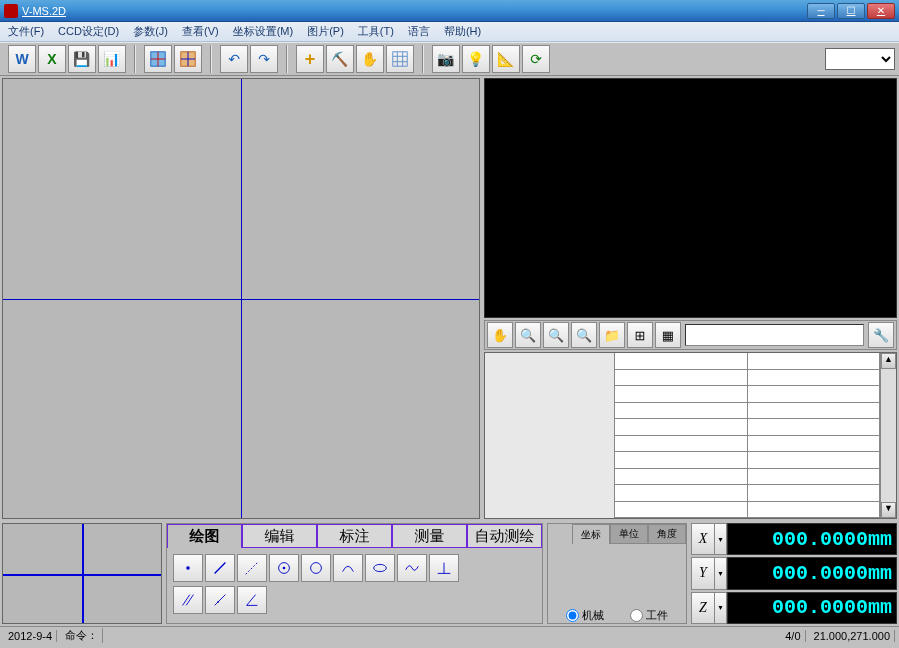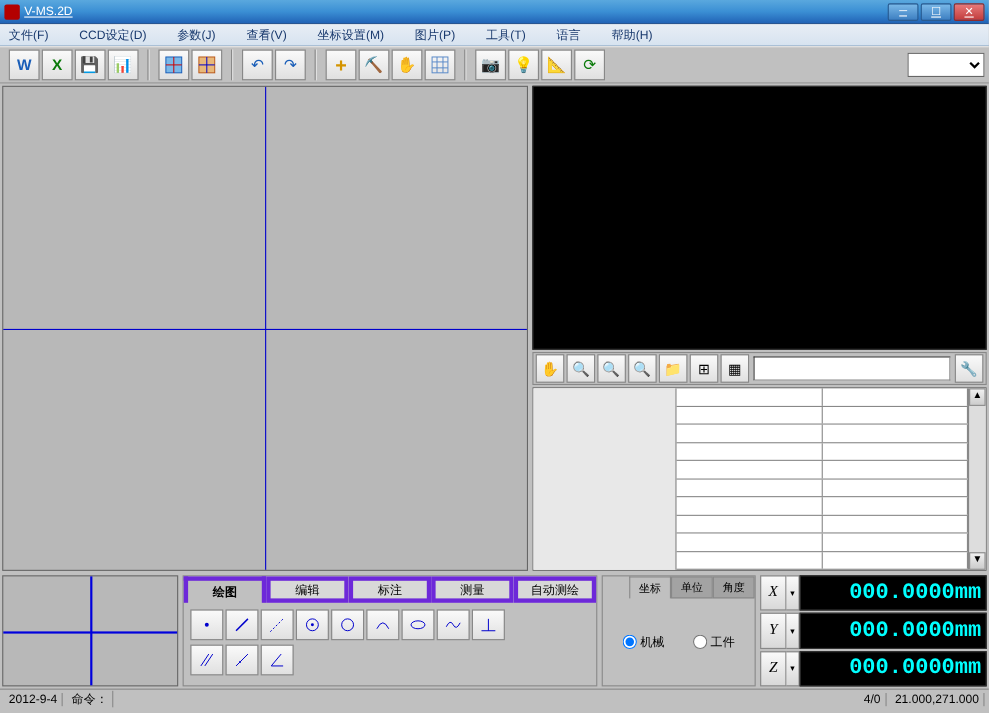--- a/index.html
+++ b/index.html
@@ -5,21 +5,21 @@
 * { box-sizing: border-box; margin: 0; padding: 0; font-family: "Microsoft YaHei", Arial, sans-serif; }
 body { width: 899px; height: 648px; background: #c0c0c0; overflow: hidden; font-size: 11px; }
 
 .titlebar { height: 22px; background: linear-gradient(to bottom, #5aa8de 0%, #3b8fd4 50%, #2163b6 100%); display: flex; align-items: center; padding: 0 4px; color: #fff; border-bottom: 1px solid #1a4b8c; text-decoration: underline; }
 .titlebar .icon { width: 14px; height: 14px; background: #b30000; border-radius: 2px; margin-right: 4px; }
 .titlebar .title { flex: 1; font-size: 11px; }
 .title-btns { display: flex; gap: 2px; }
 .title-btn { width: 28px; height: 16px; background: linear-gradient(to bottom, #7ab8e8, #3d7fc1); border: 1px solid #2a5a8e; border-radius: 2px; display: flex; align-items: center; justify-content: center; cursor: pointer; color: #fff; font-size: 10px; }
 .title-btn.close { background: linear-gradient(to bottom, #e87a7a, #c13d3d); border-color: #8e2a2a; }
 
-.menubar { height: 20px; background: linear-gradient(to bottom, #e8eef5, #d7e3f0); display: flex; align-items: center; padding: 0 4px; gap: 20px; border-bottom: 1px solid #a8c0d8; }
+.menubar { height: 20px; background: linear-gradient(to bottom, #e8eef5, #d7e3f0); display: flex; align-items: center; padding: 0 4px; gap: 6px; border-bottom: 1px solid #a8c0d8; }
 .menu-item { padding: 2px 4px; font-size: 11px; color: #1a3a6e; cursor: pointer; }
 
 .toolbar { height: 34px; background: #c0c0c0; border-top: 1px solid #e8e8e8; border-bottom: 1px solid #888; display: flex; align-items: center; padding: 2px 4px; gap: 2px; }
 .tb-group { display: flex; gap: 2px; padding: 0 4px; }
 .tb-sep { width: 2px; height: 28px; border-left: 1px solid #888; border-right: 1px solid #e8e8e8; margin: 0 2px; }
 .tb-btn { width: 28px; height: 28px; background: linear-gradient(to bottom, #fafafa, #e0e0e0); border: 1px solid #888; display: flex; align-items: center; justify-content: center; cursor: pointer; font-size: 14px; }
 .tb-spacer { flex: 1; }
 .tb-select { width: 70px; height: 22px; border: 1px solid #666; background: #fff; }
 
 .main { display: flex; height: 445px; background: #c0c0c0; padding: 2px; gap: 4px; }
@@ -42,32 +42,32 @@
 .scroll-btn { height: 16px; background: linear-gradient(to bottom, #f0f0f0, #ccc); border: 1px solid #888; font-size: 9px; text-align: center; cursor: pointer; }
 .scroll-track { flex: 1; }
 
 .bottom { display: flex; height: 105px; background: #c0c0c0; padding: 2px; gap: 4px; }
 .mini-view { width: 160px; background: #b8b8b8; border: 1px solid #666; position: relative; }
 .mini-view .crosshair-h { background: #0000dd; height: 2px; }
 .mini-view .crosshair-v { background: #0000dd; width: 2px; }
 
 .tab-panel { flex: 1; background: #c0c0c0; border: 1px solid #888; display: flex; flex-direction: column; max-width: 380px; }
 .tabs { display: flex; height: 24px; }
-.tab { flex: 1; border: 4px solid #6d28d9; background: #d8d8d8; display: flex; align-items: center; justify-content: center; font-size: 11px; cursor: pointer; }
+.tab { flex: 1; border: 1px solid #6d28d9; background: #d8d8d8; display: flex; align-items: center; justify-content: center; font-size: 15px; cursor: pointer; }
 .tab.active { background: #c0c0c0; border-bottom: none; font-weight: bold; }
 .tab-content { flex: 1; padding: 6px; display: flex; flex-direction: column; gap: 4px; }
 .tool-row { display: flex; gap: 2px; }
 .tool-btn { width: 30px; height: 28px; background: linear-gradient(to bottom, #fafafa, #e0e0e0); border: 1px solid #888; display: flex; align-items: center; justify-content: center; cursor: pointer; }
 
 .coord-panel { width: 350px; display: flex; gap: 4px; }
 .coord-left { width: 140px; border: 1px solid #888; background: #c0c0c0; display: flex; flex-direction: column; }
 .coord-tabs { display: flex; height: 20px; padding-left: 24px; }
 .coord-tab { flex: 1; border: 1px solid #888; background: #a3a3a3; font-size: 10px; display: flex; align-items: center; justify-content: center; cursor: pointer; }
 .coord-tab.active { background: #c0c0c0; border-bottom: none; }
-.coord-body { flex: 1; display: flex; align-items: center; justify-content: center; gap: 26px; font-size: 11px; }
+.coord-body { flex: 1; display: flex; align-items: flex-end; justify-content: center; gap: 26px; font-size: 11px; }
 .coord-body label { display: flex; align-items: center; gap: 3px; }
 
 .coord-right { flex: 1; display: flex; flex-direction: column; gap: 2px; }
 .coord-row { flex: 1; display: flex; align-items: center; }
 .coord-label { width: 24px; height: 100%; background: linear-gradient(to bottom, #fafafa, #d8d8d8); border: 1px solid #888; display: flex; align-items: center; justify-content: center; font-size: 14px; font-family: Georgia, serif; font-style: italic; }
 .coord-drop { width: 12px; height: 100%; background: linear-gradient(to bottom, #fafafa, #d8d8d8); border: 1px solid #888; border-left: none; display: flex; align-items: center; justify-content: center; font-size: 8px; cursor: pointer; }
 .coord-val { flex: 1; height: 100%; background: #000; color: #0ff; font-family: "Courier New", monospace; font-size: 20px; font-weight: bold; display: flex; align-items: center; justify-content: flex-end; padding-right: 4px; border: 1px solid #333; }
 
 .statusbar { height: 18px; background: #c0c0c0; border-top: 1px solid #888; display: flex; align-items: center; font-size: 11px; padding: 0 4px; gap: 4px; }
 .status-item { padding: 0 4px; border-right: 1px solid #888; }

